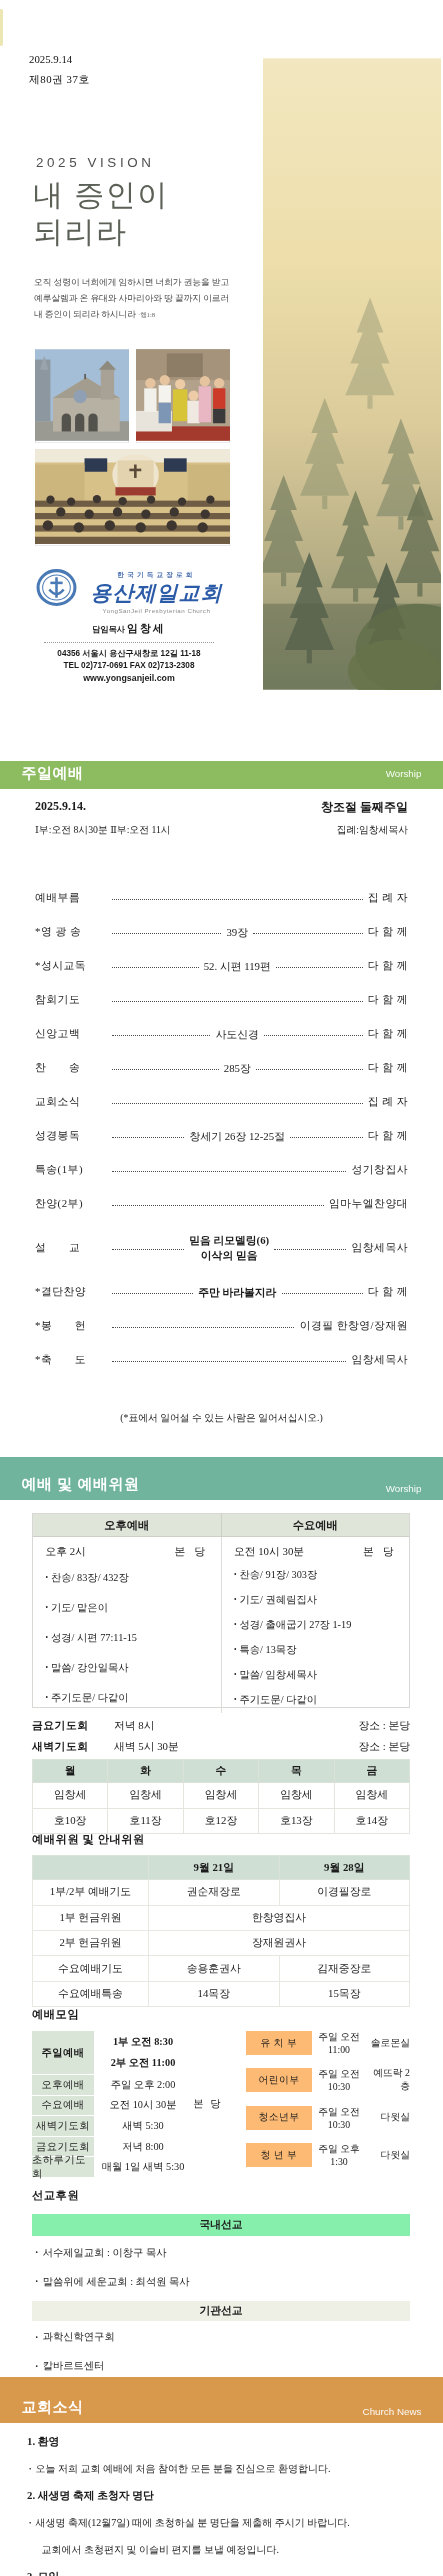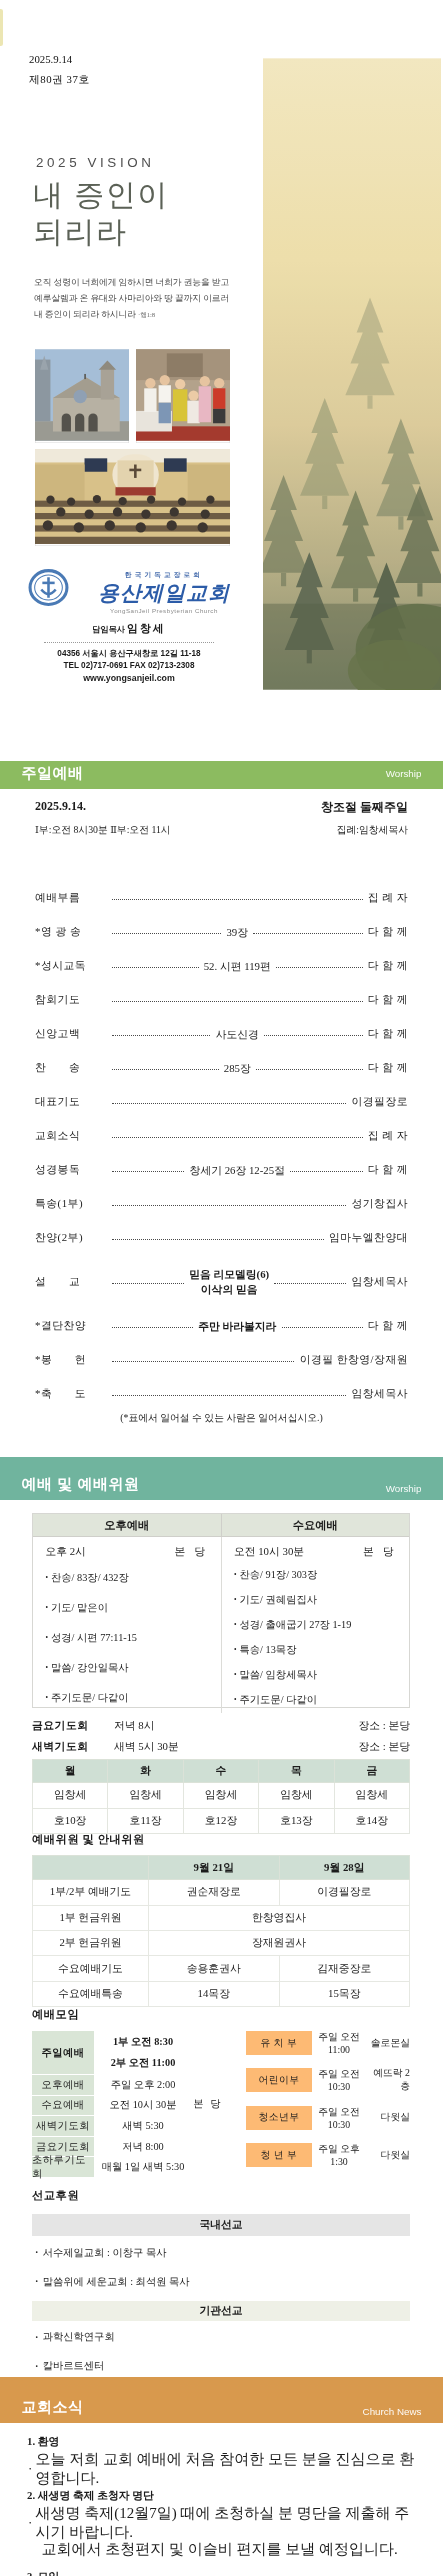--- a/index.html
+++ b/index.html
@@ -25,21 +25,21 @@
   .verse{top:274px;left:34px;font-size:8.8px;line-height:1.82;color:#474747;letter-spacing:-0.1px;}
   .verse .ref{font-size:6.7px;color:#6a6a6a;}
 
   
   .photos-row{top:349px;left:35px;display:flex;gap:6.7px;}
   .photo{box-shadow:0 0 0 0.5px #d8d8d8 inset;}
   .photo-big{top:449px;left:35px;}
 
   
   .logo-block{top:569px;left:28px;width:202px;}
-  .logo-row{display:flex;align-items:flex-start;justify-content:space-between;gap:14px;}
+  .logo-row{display:flex;align-items:flex-start;justify-content:center;gap:14px;}
   .logo-texts{padding-top:2.1px;text-align:center;}
   .assoc{font-size:6.7px;letter-spacing:3.1px;color:#4a6fae;font-weight:700;}
   .cname{font-size:21px;line-height:1.05;color:#2c5ca8;font-weight:700;letter-spacing:1px;
          font-style:italic;margin-top:2.1px;}
   .cname-en{font-size:6.2px;color:#8a8a8a;letter-spacing:0.5px;margin-top:2.6px;}
   .pastor-line{text-align:center;margin-top:8.2px;font-size:8.2px;}
   .pastor-line .p-name{font-size:10.8px;font-weight:700;letter-spacing:2.1px;}
   .divider{margin:6.2px auto 0 auto;width:170px;border-top:0.5px dotted #9a9a9a;}
   .addr{margin-top:4.6px;text-align:center;font-size:8.2px;font-weight:700;letter-spacing:0px;
         font-family:"Liberation Sans","DejaVu Sans",sans-serif;}
@@ -122,32 +122,32 @@
   .mr-row{display:flex;align-items:center;height:24px;margin-bottom:13.4px;}
   .mr-label{background:#fdba74;width:66px;align-self:stretch;display:flex;align-items:center;
             justify-content:center;letter-spacing:0.5px;}
   .mr-time{flex:1;text-align:center;}
   .mr-place{width:44px;text-align:right;}
 
   
   .mission-title{top:2188px;left:32px;font-size:11.3px;font-weight:700;letter-spacing:0.5px;}
   .mission{top:2214px;left:32px;width:378px;display:flex;gap:7.2px;}
   .mis-col{flex:1;}
-  .mis-head{background:#e5e5e5;text-align:center;font-size:10.8px;font-weight:700;padding:4.1px 0;}
+  .mis-head{background:#86efac;text-align:center;font-size:10.8px;font-weight:700;padding:4.1px 0;}
   .mis-sub{background:#eef0e6;text-align:center;font-size:10.8px;font-weight:700;padding:3.1px 0;
            margin-top:6.2px;}
   .mis-item{font-size:10.3px;padding:0 0 0 3.1px;display:flex;align-items:center;}
   .mis-item::before{content:"·";font-weight:700;margin-right:4.1px;}
   .mis-col.l .mis-item{height:25px;margin-top:4.1px;}
   .mis-col.r .mis-item{height:25px;margin-top:20.6px;}
   .mis-col.r .mis-item.first{margin-top:23px;}
 
   
   .news{top:2428px;left:27px;width:391px;}
-  .n-line{height:27px;display:flex;align-items:center;font-size:15px;}
+  .n-line{height:27px;display:flex;align-items:center;font-size:10px;}
   .n-head{font-size:10.8px;font-weight:700;}
   .n-bullet::before{content:"•";font-size:6.7px;margin:0 4.1px 0 2.1px;}
   .n-cont{padding-left:14.4px;}
 </style>
 </head>
 <body>
 
 <div class="sheet">
 
   <div class="abs sliver"></div>
@@ -373,25 +373,20 @@
     <div class="o-row">
       <span class="o-label">찬　　송</span>
       <span class="lead"></span>
       <span class="o-center">
           <span>285장</span>
         </span>
       <span class="lead"></span>
       <span class="o-right">다 함 께</span>
     </div>
     <div class="o-row">
-      <span class="o-label">대표기도</span>
-      <span class="lead"></span>
-      <span class="o-right">이경필장로</span>
-    </div>
-    <div class="o-row">
       <span class="o-label">교회소식</span>
       <span class="lead"></span>
       <span class="o-right">집 례 자</span>
     </div>
     <div class="o-row">
       <span class="o-label">성경봉독</span>
       <span class="lead"></span>
       <span class="o-center">
           <span>창세기 26장 12-25절</span>
         </span>

